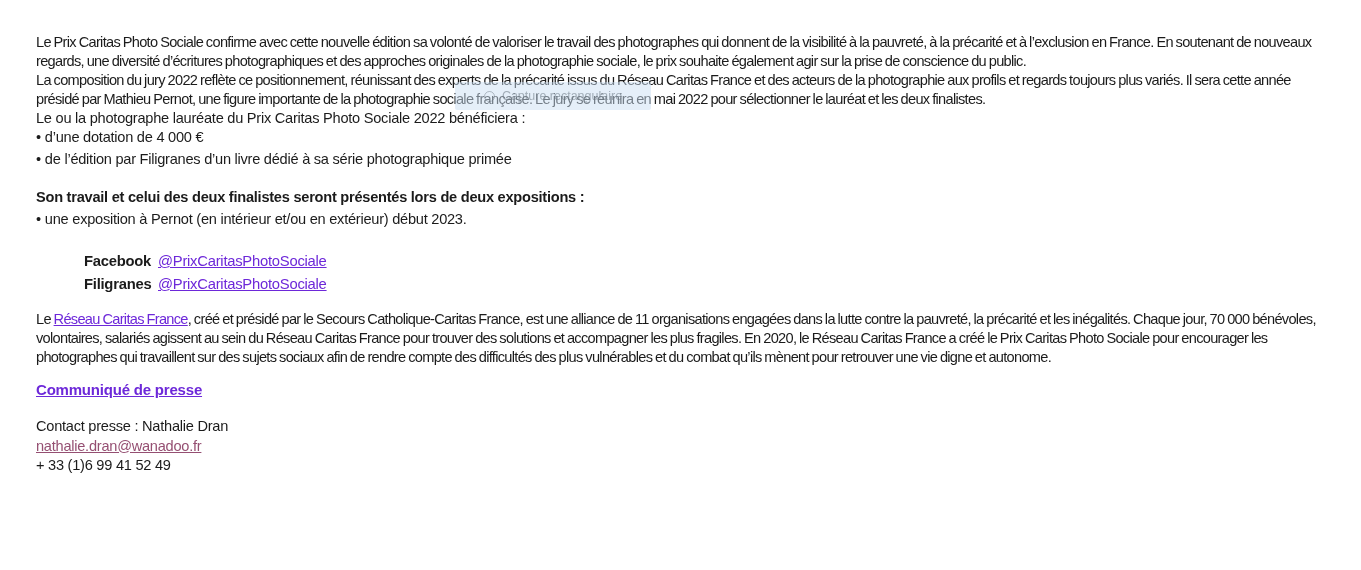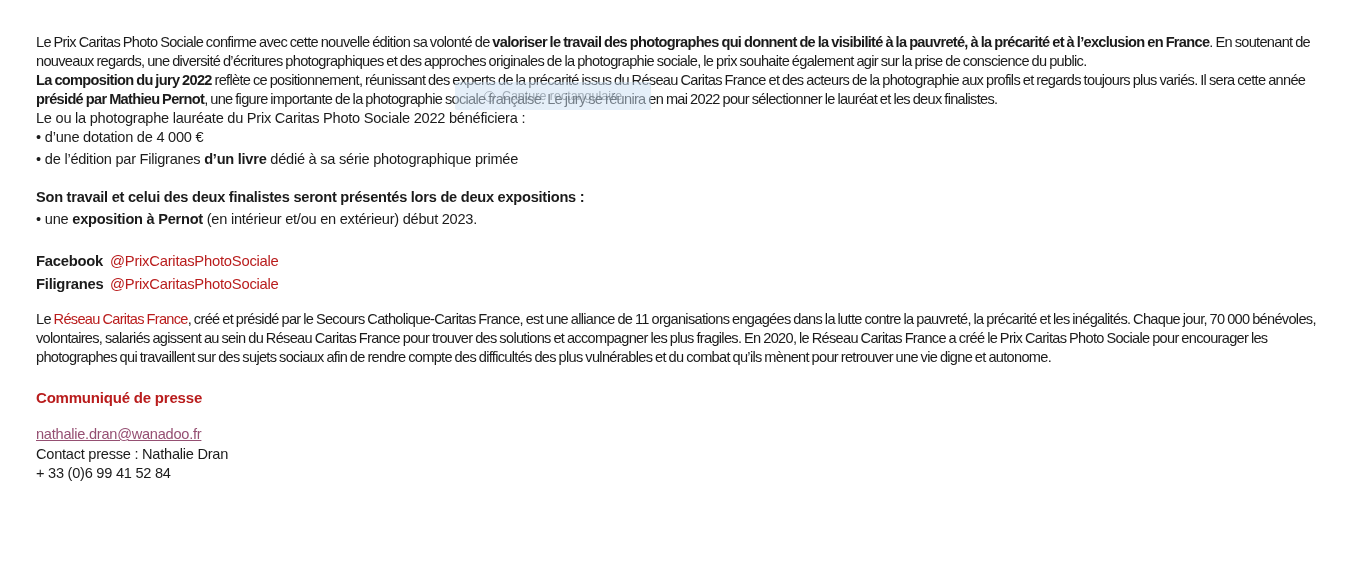--- a/index.html
+++ b/index.html
@@ -12,31 +12,31 @@
     overflow:hidden;
   }
   .content{
     position:absolute;
     left:36px;top:33px;
     width:1282px;
   }
   p{margin:0;font-size:14.6px;line-height:19px;}
   .cond{letter-spacing:-0.7px;word-spacing:-0.6px;}
   .norm{letter-spacing:-0.25px;}
-  b{font-weight:bold;}
+  b{font-weight:normal;}
   .mt3{margin-top:3px;}
   .mt19{margin-top:19px;font-weight:bold;}
   .bullet-glyph{margin-right:4px;}
   .social{margin-top:21px;}
   .social-row{font-size:14.8px;line-height:23px;letter-spacing:-0.25px;}
-  .social-label{display:inline-block;min-width:74px;font-weight:bold;}
+  .social-label{display:inline-block;min-width:74px;font-weight:bold;margin-left:48px;}
   a{cursor:pointer;}
-  .link-blue{color:#b91c1c;}
+  .link-blue{color:#6d28d9;text-decoration:underline;}
   .network{margin-top:14px;}
-  .press{margin-top:20px;}
+  .press{margin-top:12px;}
   .press p{font-size:15px;line-height:21px;font-weight:bold;letter-spacing:-0.2px;}
   .contact{margin-top:17px;}
   .contact p{line-height:19.5px;}
   .link-visited{color:#954f72;text-decoration:underline;}
   
   .ghost{
     position:absolute;left:455px;top:82px;
     width:196px;height:28px;
     background:rgba(203,224,243,0.50);
     border-radius:2px;
@@ -76,23 +76,23 @@
     <p class="social-row"><span class="social-label">Filigranes</span><a class="link-blue">@PrixCaritasPhotoSociale</a></p>
   </div>
 
   <p class="cond network"><span>Le </span><a class="link-blue">Réseau Caritas France</a><span>, créé et présidé par le Secours Catholique-Caritas France, est une alliance de 11 organisations engagées dans la lutte contre la pauvreté, la précarité et les inégalités. Chaque jour, 70 000 bénévoles, volontaires, salariés agissent au sein du Réseau Caritas France pour trouver des solutions et accompagner les plus fragiles. En 2020, le Réseau Caritas France a créé le Prix Caritas Photo Sociale pour encourager les photographes qui travaillent sur des sujets sociaux afin de rendre compte des difficultés des plus vulnérables et du combat qu’ils mènent pour retrouver une vie digne et autonome.</span></p>
 
   <div class="press">
     <p><a class="link-blue">Communiqué de presse</a></p>
   </div>
 
   <div class="contact">
+    <p class="norm">Contact presse : Nathalie Dran</p>
     <p class="norm"><a class="link-visited">nathalie.dran@wanadoo.fr</a></p>
-    <p class="norm">Contact presse : Nathalie Dran</p>
-    <p class="norm">+ 33 (0)6 99 41 52 84</p>
+    <p class="norm">+ 33 (1)6 99 41 52 49</p>
   </div>
 
 </div>
 
 <div class="ghost">
   <span class="ghost-dot"></span>
   <span>Capture rectangulaire</span>
 </div>
 
 </body></html>

